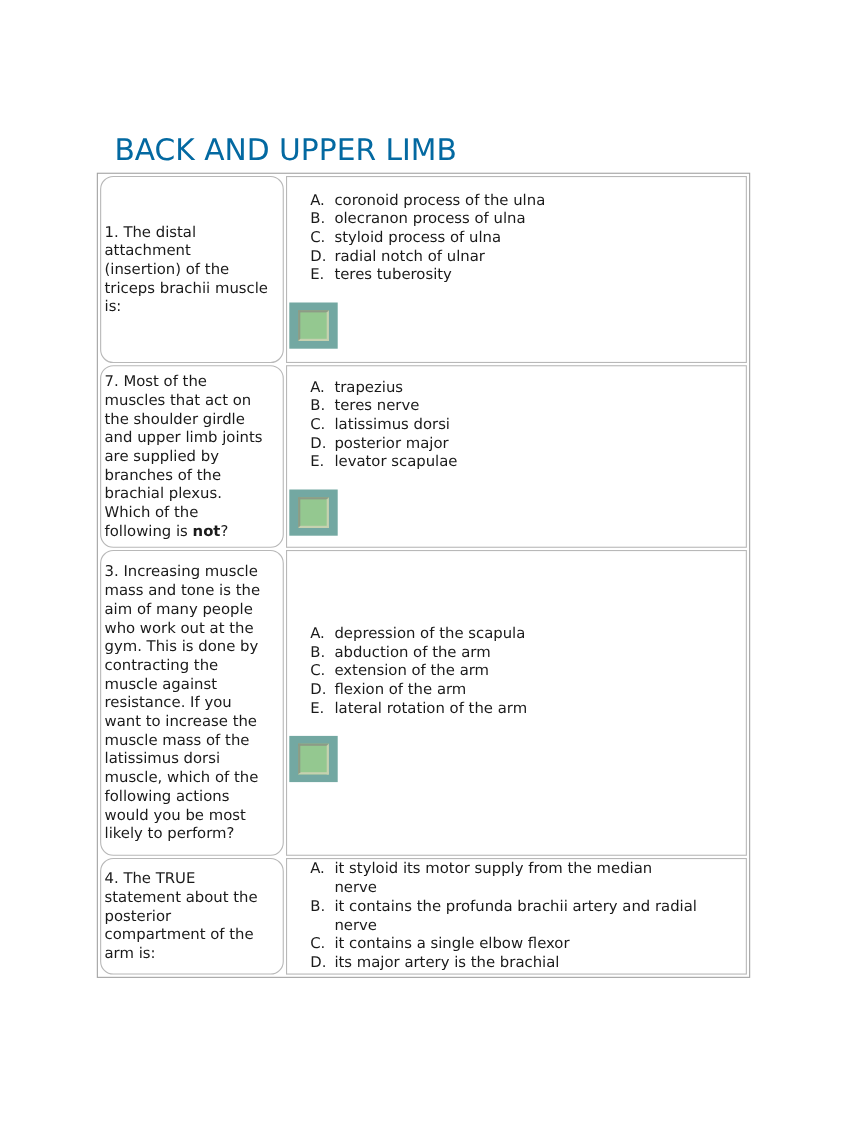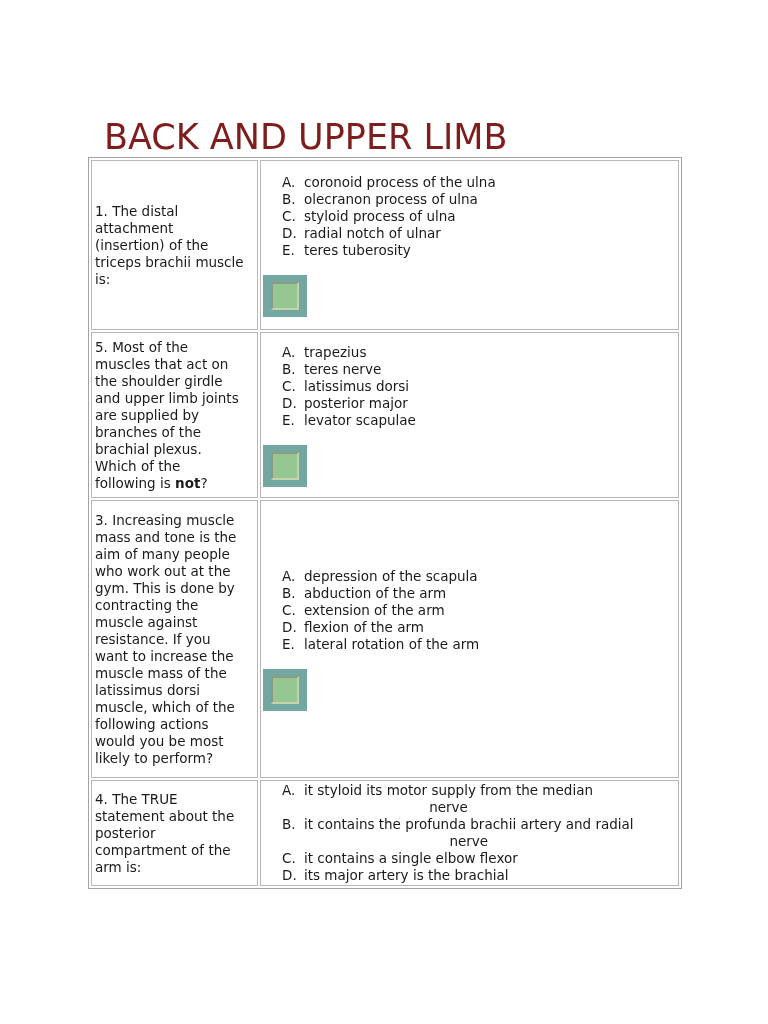--- a/index.html
+++ b/index.html
@@ -16,63 +16,64 @@
     position: relative;
     width: 768px;
     height: 1024px;
     background: #ffffff;
   }
   h1.doc-title {
     position: absolute;
     left: 104px;
     top: 121px;
     margin: 0;
-    font-size: 35px;
+    font-size: 27px;
     font-weight: 400;
     letter-spacing: 0px;
     line-height: 32px;
-    color: #7f1d1d;
+    color: #0369a1;
     white-space: nowrap;
   }
   table.quiz {
     position: absolute;
     left: 88px;
     top: 157px;
     width: 594px;
     border-collapse: separate;
     border-spacing: 2px;
     border: 1px solid #a2a2a2;
     background: #ffffff;
   }
   td {
     border: 1px solid #b8b8b8;
     vertical-align: middle;
     background: #ffffff;
   }
   td.qcell {
     width: 160px;
     padding: 2px 2px 2px 3px;
+    border-radius: 12px;
   }
   td.acell {
     padding: 1px;
   }
   .qtext {
     font-size: 13.5px;
     line-height: 17px;
     width: 150px;
   }
   .qtext b { font-weight: 700; text-align: right; }
   .opts {
     padding-left: 20px;
     font-size: 13.5px;
     line-height: 17px;
   }
   .opt { display: flex; }
   .opt .mk { width: 22px; flex: none; }
-  .opt .ot { white-space: pre-line; max-width: 392px; text-align: center; }
+  .opt .ot { white-space: pre-line; max-width: 392px; }
   .sq-btn {
     display: block;
     width: 28px;
     height: 28px;
     margin: 16px 0 0 1px;
     background: #73a8a2;
     padding: 7px 8px;
     border: 0;
     cursor: pointer;
   }
@@ -127,21 +128,21 @@
               </div>
         </div>
         <div class="sq-btn">
           <div class="face"></div>
         </div>
       </td>
     </tr>
 
     <tr>
       <td class="qcell h160">
-        <div class="qtext"><span>5. Most of the muscles that act on the shoulder girdle and upper limb joints are supplied by branches of the brachial plexus. Which of the following is </span><b>not</b><span>?</span></div>
+        <div class="qtext"><span>7. Most of the muscles that act on the shoulder girdle and upper limb joints are supplied by branches of the brachial plexus. Which of the following is </span><b>not</b><span>?</span></div>
       </td>
       <td class="acell h160">
         <div class="opts">
           <div class="opt">
                 <span class="mk">A.</span>
                 <span class="ot">trapezius</span>
               </div>
           <div class="opt">
                 <span class="mk">B.</span>
                 <span class="ot">teres nerve</span>

